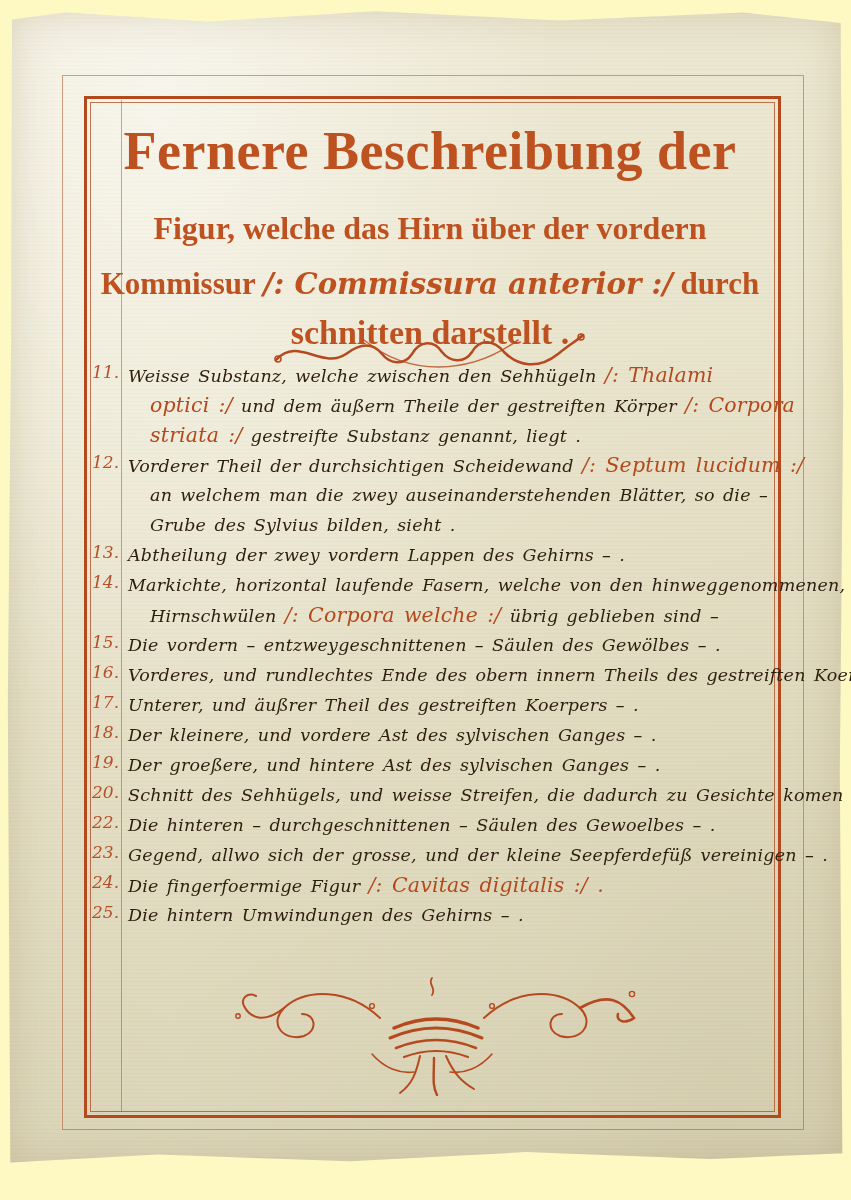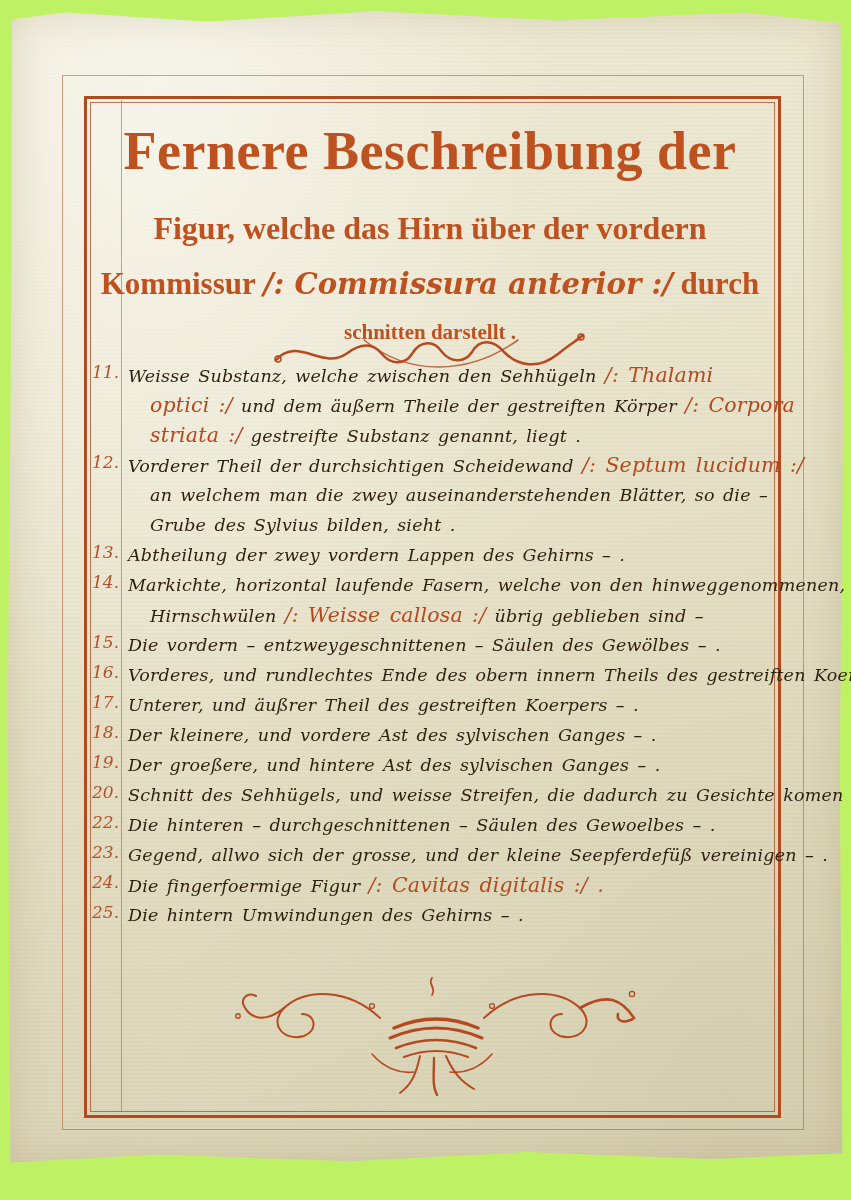--- a/index.html
+++ b/index.html
@@ -1,18 +1,18 @@
 <!DOCTYPE html>
 <html><head>
 <meta charset="utf-8">
 <style>
   html,body{margin:0;padding:0;background:#ffffff;}
   .stage{
     position:relative;width:851px;height:1200px;overflow:hidden;
-    background:#bef264;
+    background:#fef9c3;
     font-family:"DejaVu Serif",serif;
   }
   
   .paper{
     position:absolute;left:7px;top:9px;width:837px;height:1157px;
     background:
       radial-gradient(ellipse at 18% 8%, rgba(255,255,255,0.55), rgba(255,255,255,0) 42%),
       radial-gradient(ellipse at 85% 92%, rgba(125,102,58,0.10), rgba(125,102,58,0) 55%),
       radial-gradient(ellipse at 10% 95%, rgba(125,102,58,0.08), rgba(125,102,58,0) 45%),
       repeating-linear-gradient(0deg, rgba(96,78,42,0.035) 0px, rgba(96,78,42,0.035) 1px, rgba(0,0,0,0) 1px, rgba(0,0,0,0) 4px),
@@ -48,21 +48,21 @@
   .title-line .fraktur{
     font-family:"Liberation Serif",serif;font-weight:700;
   }
   .title-line .cursive{
     font-family:"DejaVu Serif",serif;font-style:italic;font-weight:600;
     font-size:0.94em;
   }
   .title-line.xl{font-size:54px;line-height:98px;letter-spacing:0.5px;}
   .title-line.lg{font-size:32px;line-height:56px;}
   .title-line.lg2{font-size:31px;line-height:54px;}
-  .title-line.md{font-size:21px;line-height:42px;}
+  .title-line.md{font-size:34px;line-height:42px;}
   .flourish-top{position:absolute;left:268px;top:328px;}
   
   .items{
     position:absolute;left:128px;top:360px;width:650px;
     color:#2e1e0e;font-style:italic;font-size:17.5px;
     letter-spacing:0.2px;word-spacing:2.5px;
   }
   .item{position:relative;}
   .item .num{
     position:absolute;left:-36px;top:2px;
@@ -114,21 +114,21 @@
         <div class="line cont"><span>an welchem man die zwey auseinanderstehenden Blätter, so die –</span></div>
         <div class="line cont"><span>Grube des Sylvius bilden, sieht .</span></div>
       </div>
       <div class="item">
         <span class="num">13.</span>
         <div class="line"><span>Abtheilung der zwey vordern Lappen des Gehirns – .</span></div>
       </div>
       <div class="item">
         <span class="num">14.</span>
         <div class="line"><span>Markichte, horizontal laufende Fasern, welche von den hinweggenommenen,</span></div>
-        <div class="line cont"><span>Hirnschwülen </span><span class="latin">/: Weisse callosa :/</span><span> übrig geblieben sind –</span></div>
+        <div class="line cont"><span>Hirnschwülen </span><span class="latin">/: Corpora welche :/</span><span> übrig geblieben sind –</span></div>
       </div>
       <div class="item">
         <span class="num">15.</span>
         <div class="line"><span>Die vordern – entzweygeschnittenen – Säulen des Gewölbes – .</span></div>
       </div>
       <div class="item">
         <span class="num">16.</span>
         <div class="line"><span>Vorderes, und rundlechtes Ende des obern innern Theils des gestreiften Koerper .</span></div>
       </div>
       <div class="item">

